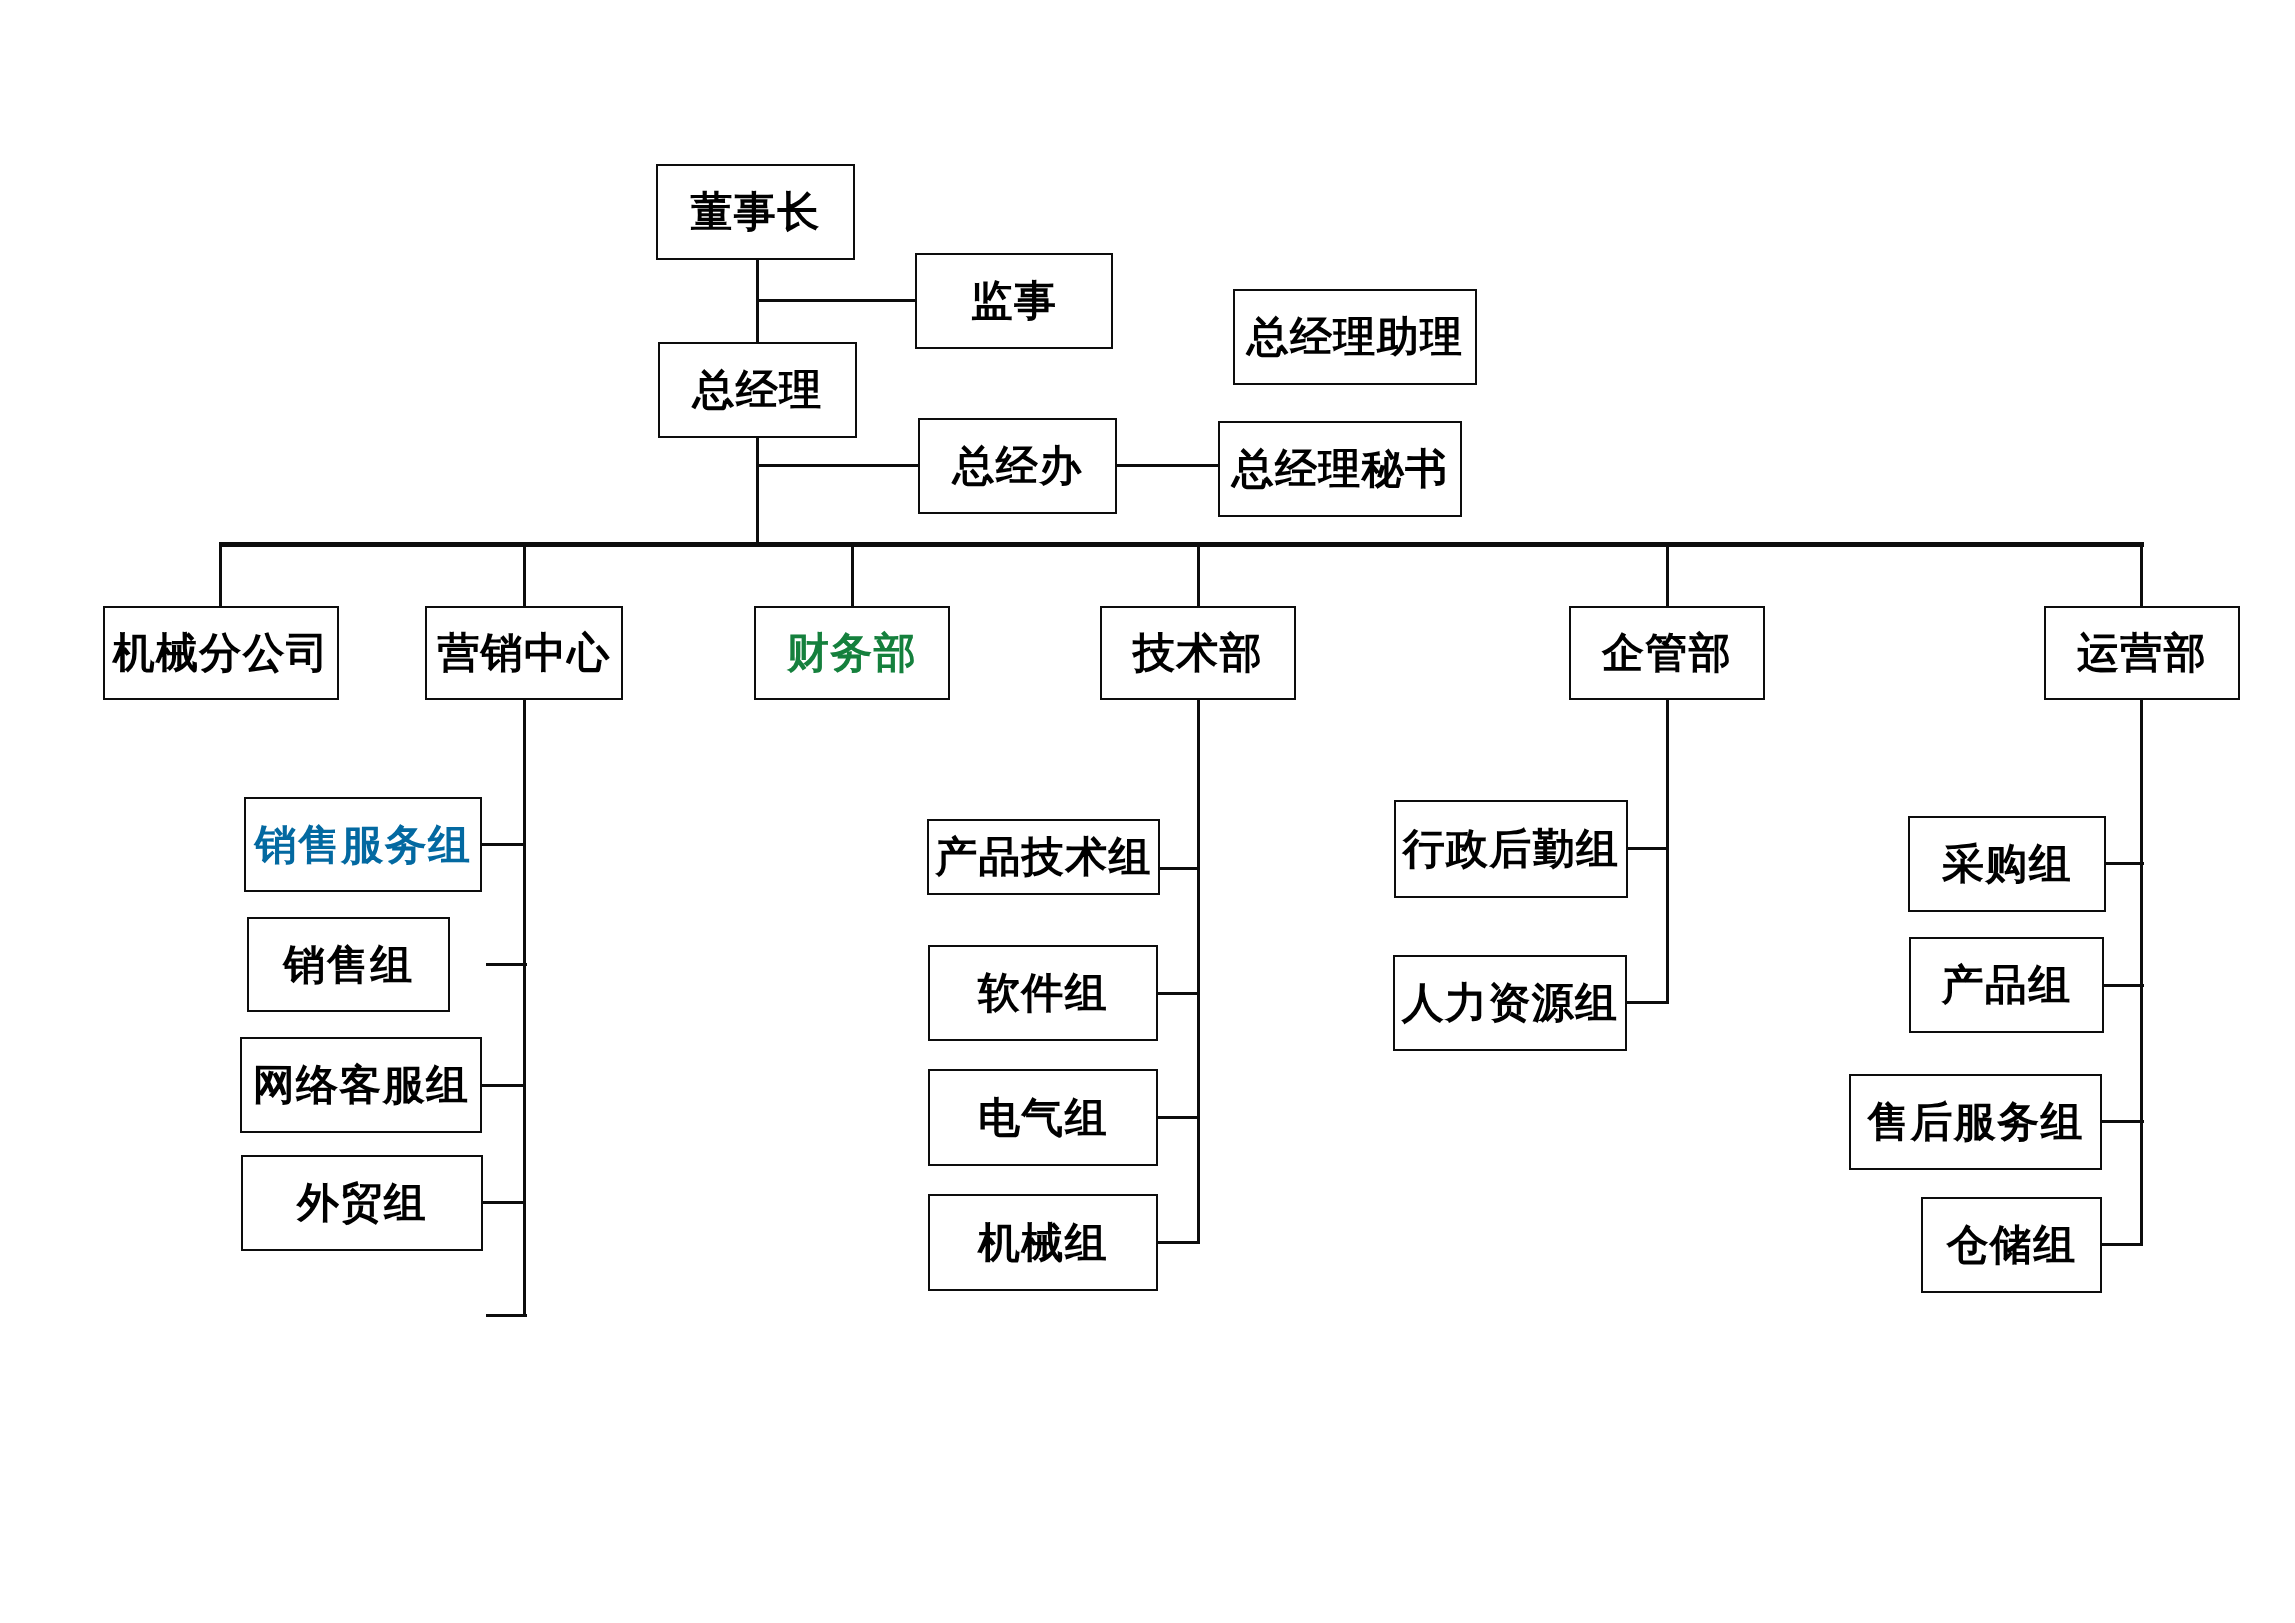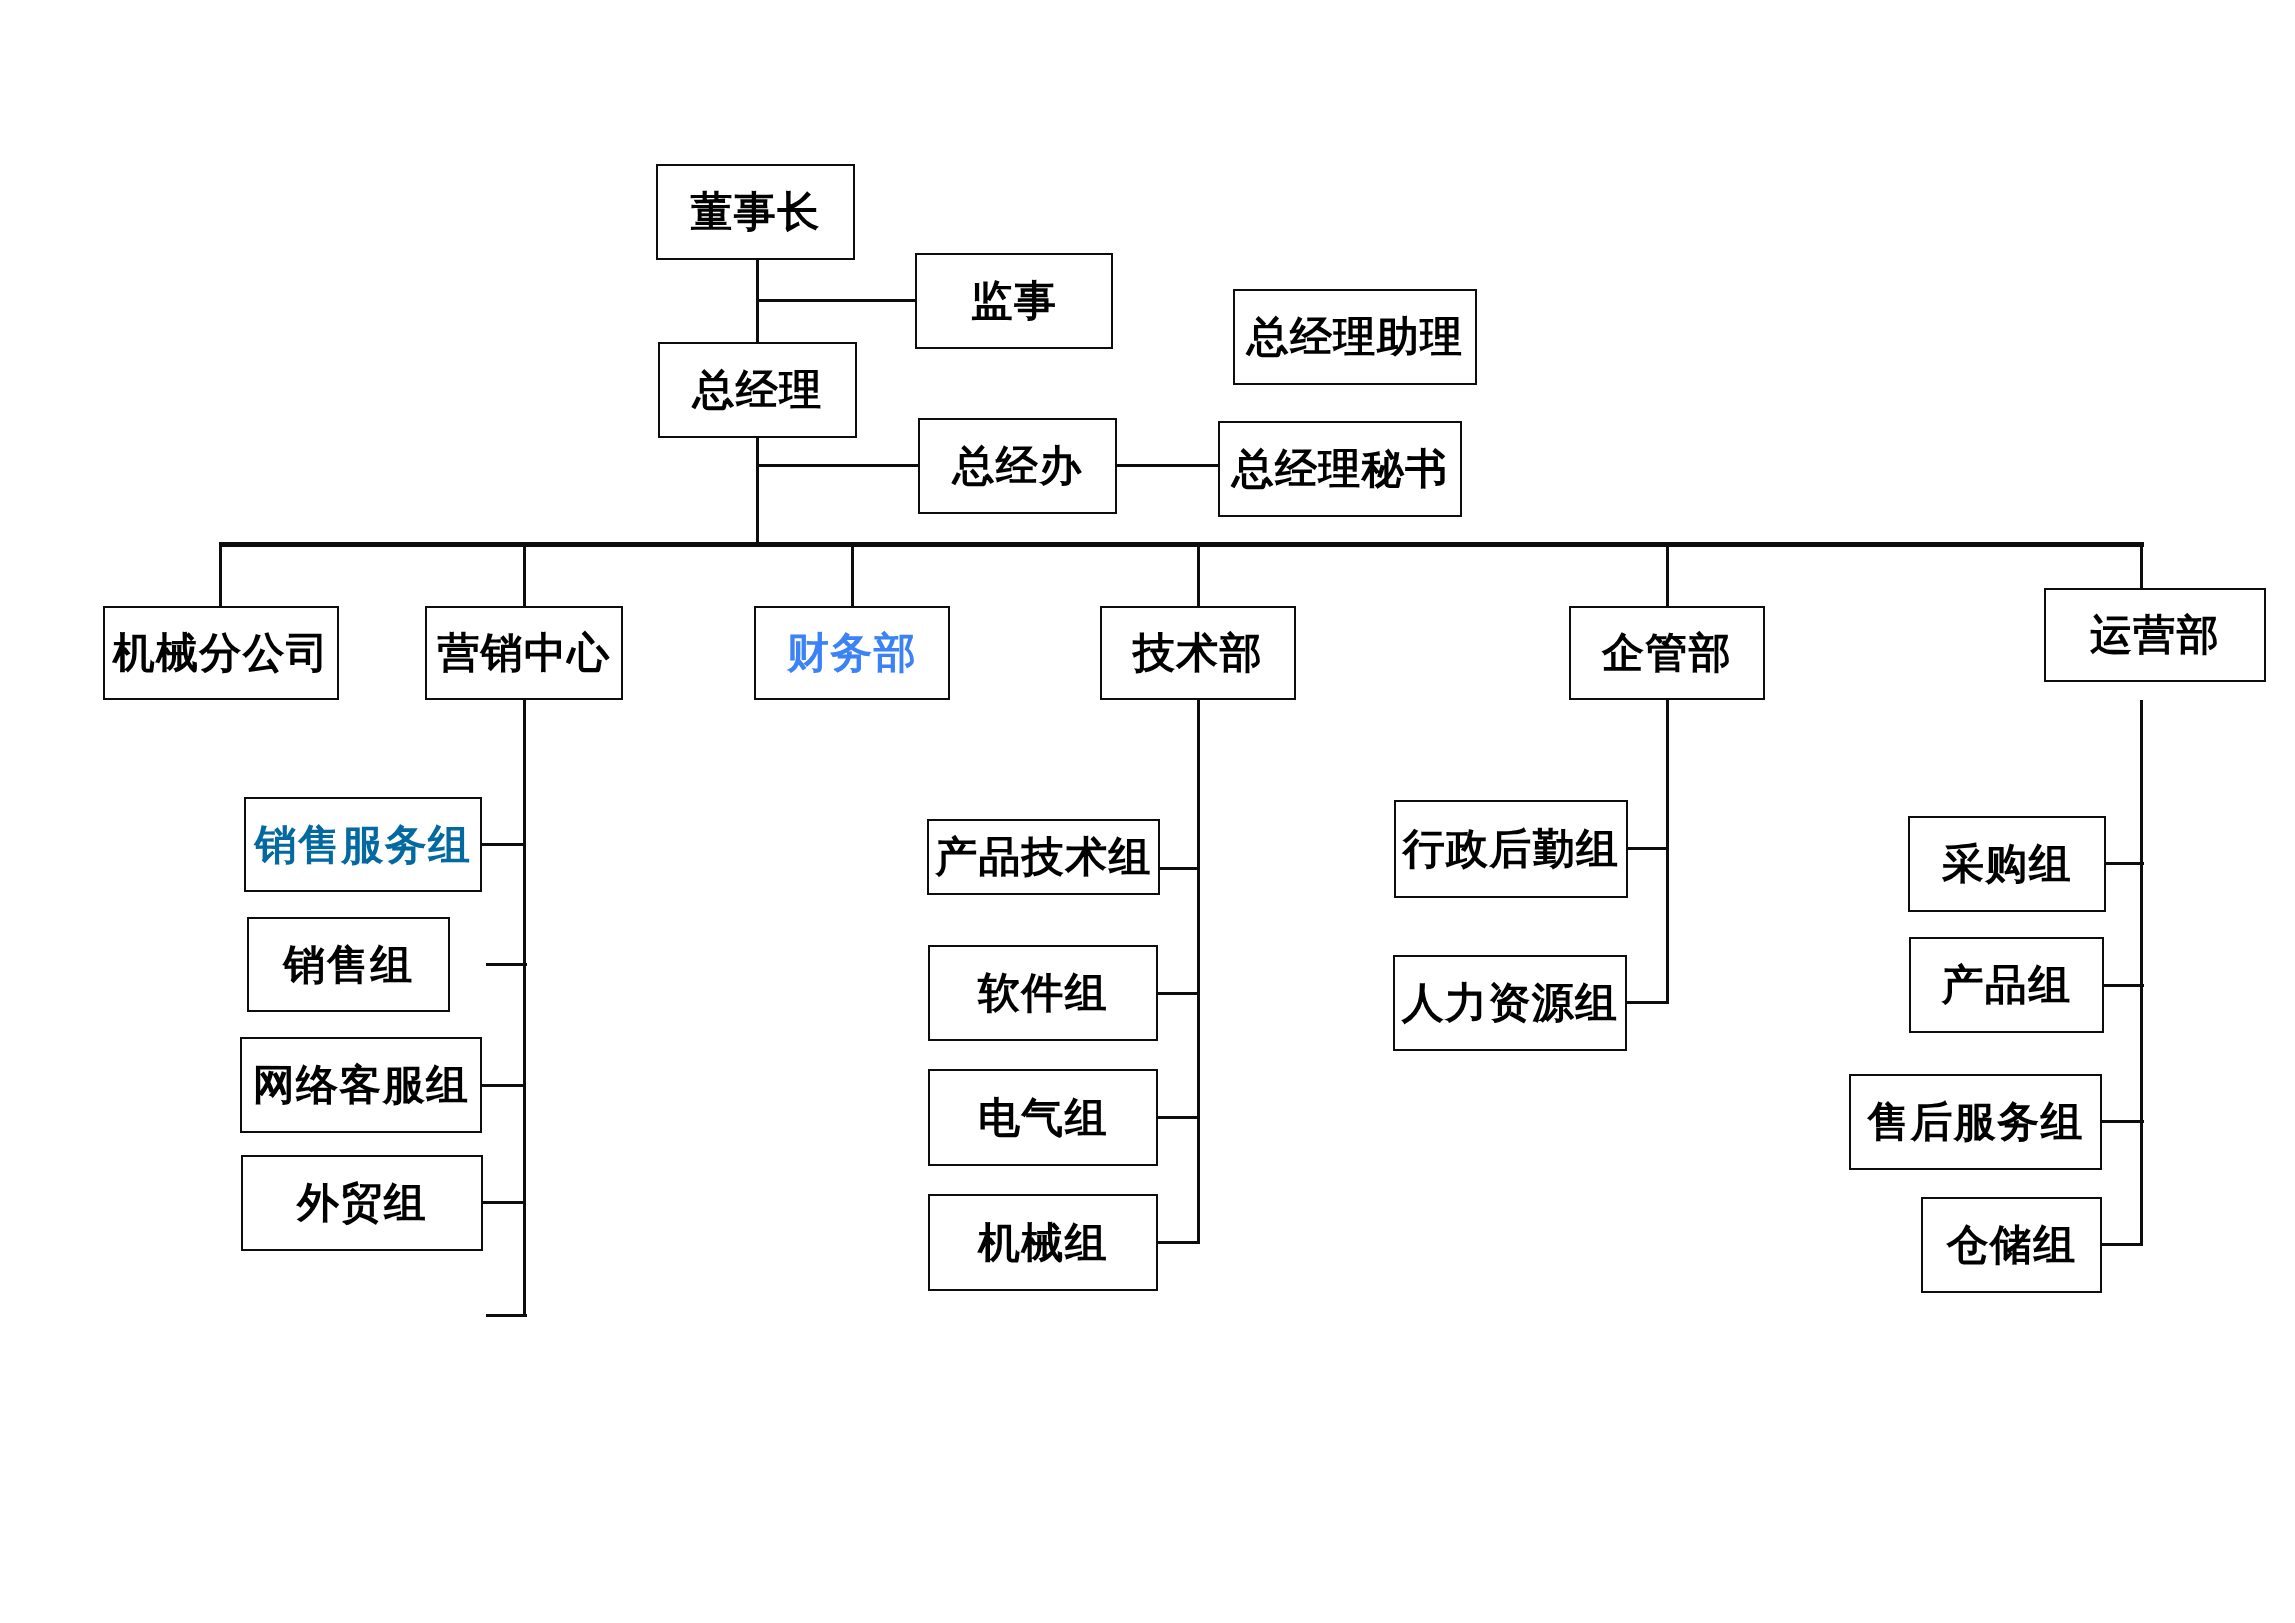--- a/index.html
+++ b/index.html
@@ -94,29 +94,29 @@
     <div class="org-node" style="left: 1218px; top: 421px; width: 244px; height: 96px; border-color: rgb(13, 13, 13);">
       <span class="label" style="color: rgb(0, 0, 0);">总经理秘书</span>
     </div>
     <div class="org-node" style="left: 103px; top: 606px; width: 236px; height: 94px; border-color: rgb(13, 13, 13);">
       <span class="label" style="color: rgb(0, 0, 0);">机械分公司</span>
     </div>
     <div class="org-node" style="left: 425px; top: 606px; width: 198px; height: 94px; border-color: rgb(13, 13, 13);">
       <span class="label" style="color: rgb(0, 0, 0);">营销中心</span>
     </div>
     <div class="org-node" style="left: 754px; top: 606px; width: 196px; height: 94px; border-color: rgb(13, 13, 13);">
-      <span class="label" style="color: #3b82f6;">财务部</span>
+      <span class="label" style="color: #15803d;">财务部</span>
     </div>
     <div class="org-node" style="left: 1100px; top: 606px; width: 196px; height: 94px; border-color: rgb(13, 13, 13);">
       <span class="label" style="color: rgb(0, 0, 0);">技术部</span>
     </div>
     <div class="org-node" style="left: 1569px; top: 606px; width: 196px; height: 94px; border-color: rgb(13, 13, 13);">
       <span class="label" style="color: rgb(0, 0, 0);">企管部</span>
     </div>
-    <div class="org-node" style="left: 2044px; top: 588px; width: 222px; height: 94px; border-color: rgb(13, 13, 13);">
+    <div class="org-node" style="left: 2044px; top: 606px; width: 196px; height: 94px; border-color: rgb(13, 13, 13);">
       <span class="label" style="color: rgb(0, 0, 0);">运营部</span>
     </div>
     <div class="org-node" style="left: 244px; top: 797px; width: 238px; height: 95px; border-color: rgb(13, 13, 13);">
       <span class="label" style="color: #0369a1;">销售服务组</span>
     </div>
     <div class="org-node" style="left: 247px; top: 917px; width: 203px; height: 95px; border-color: rgb(13, 13, 13);">
       <span class="label" style="color: rgb(0, 0, 0);">销售组</span>
     </div>
     <div class="org-node" style="left: 240px; top: 1037px; width: 242px; height: 96px; border-color: rgb(13, 13, 13);">
       <span class="label" style="color: rgb(0, 0, 0);">网络客服组</span>

